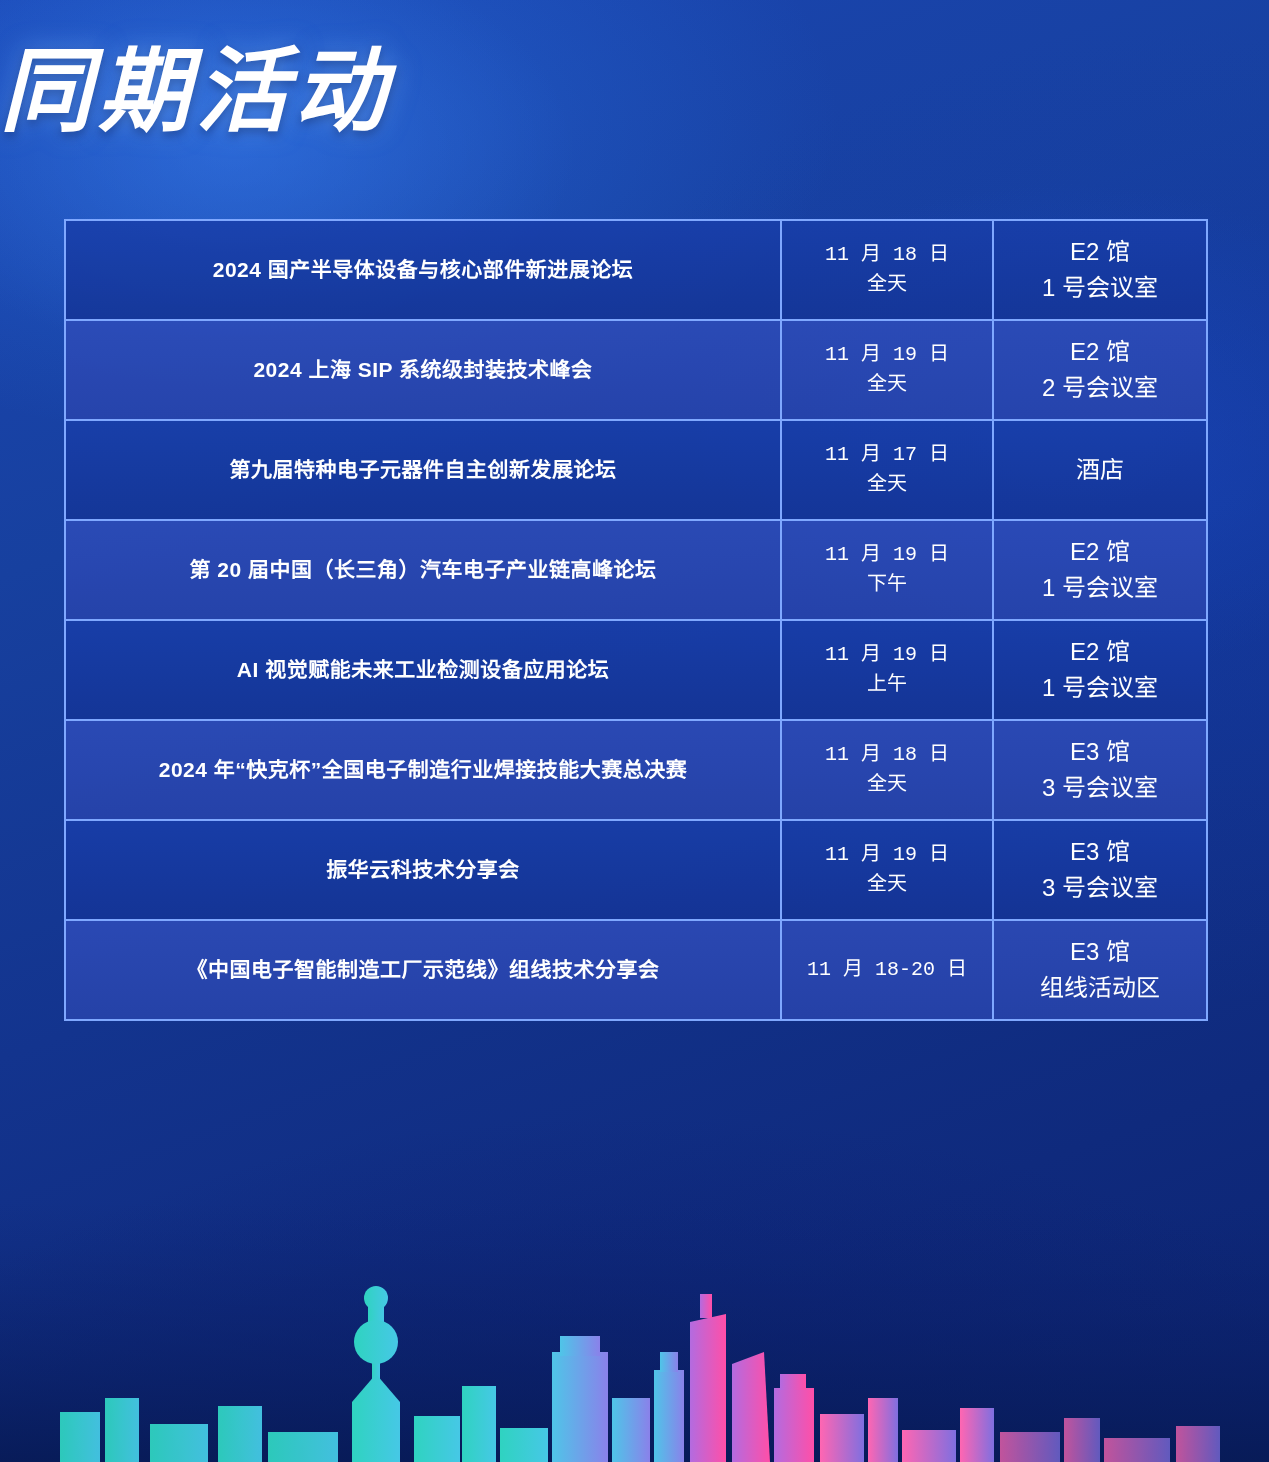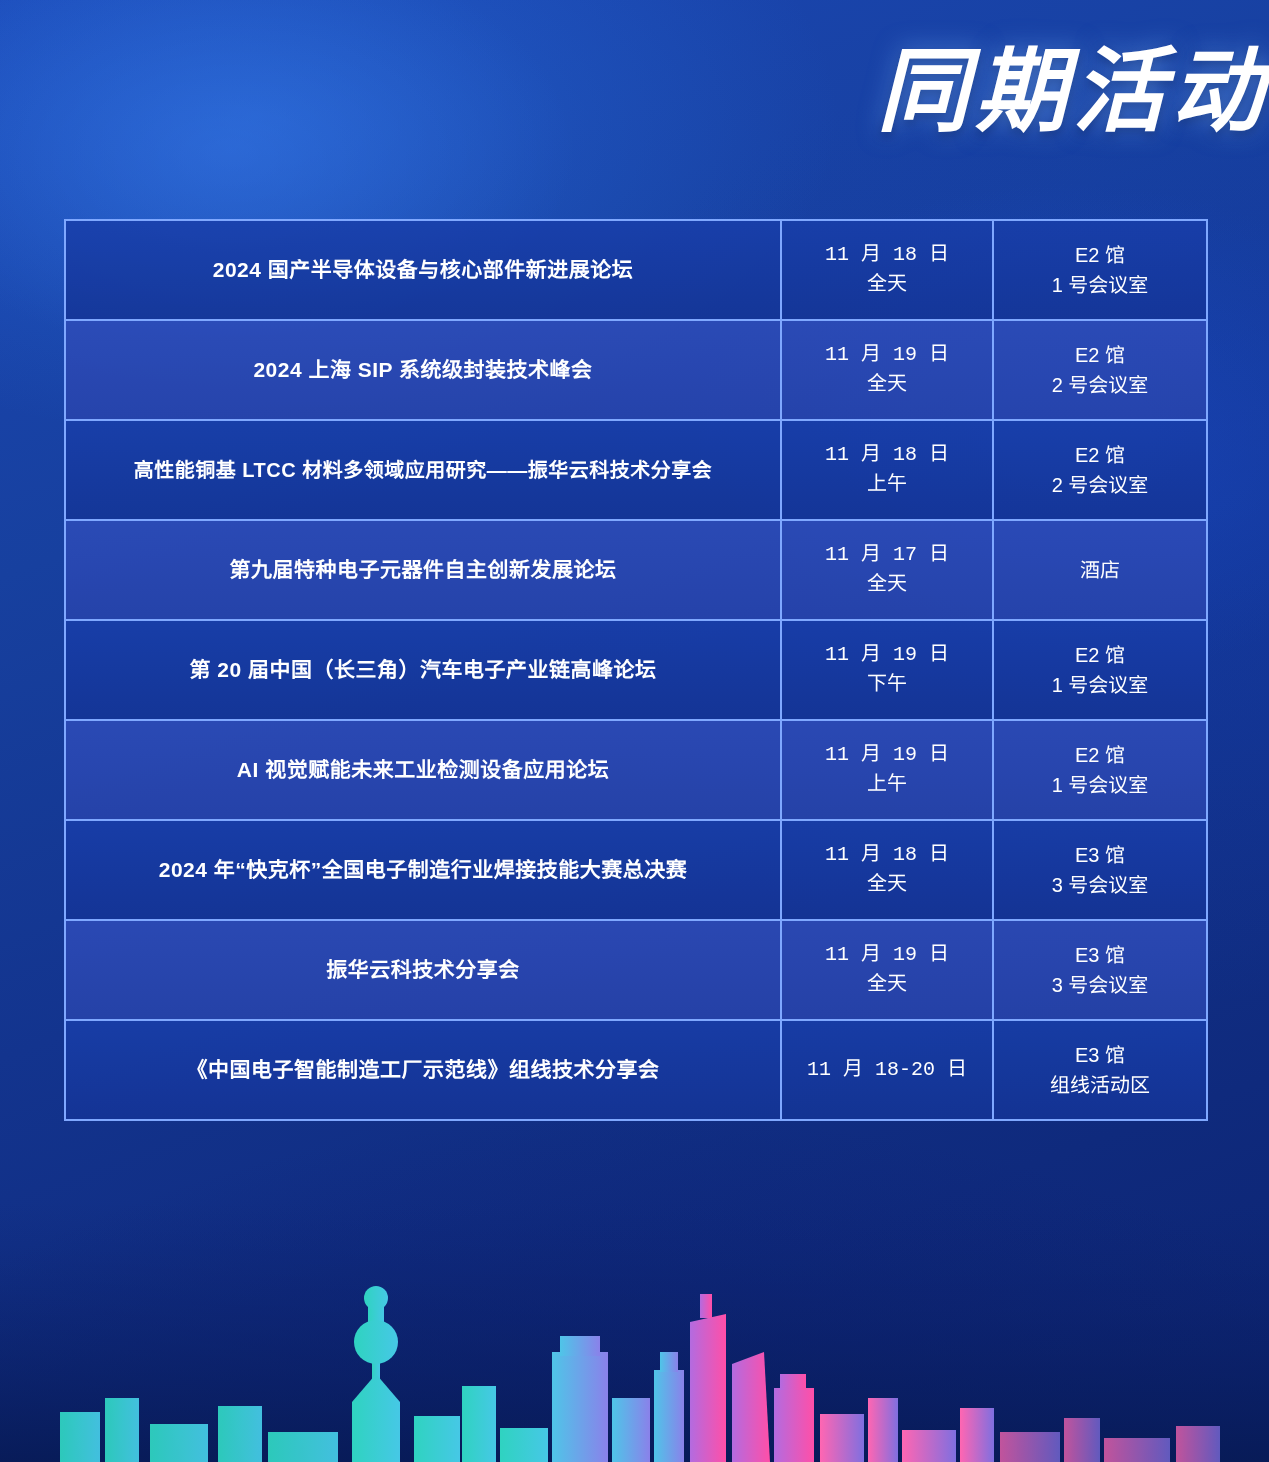--- a/index.html
+++ b/index.html
@@ -38,21 +38,21 @@
     background: radial-gradient(ellipse at center, rgba(30,80,210,0.35) 0%, rgba(30,80,210,0) 70%);
     pointer-events: none;
   }
 
   
   .title-wrap {
     position: absolute;
     top: 46px;
     left: 0;
     width: 100%;
-    text-align: right;
+    text-align: left;
   }
   .title {
     display: inline-block;
     font-family: "DejaVu Sans", "Liberation Sans", sans-serif;
     font-size: 92px;
     font-weight: 700;
     font-style: italic;
     color: #ffffff;
     letter-spacing: 6px;
     line-height: 1;
@@ -100,21 +100,21 @@
     font-size: 20px;
   }
   .cell-date {
     font-size: 20px;
     line-height: 1.5;
     font-weight: 500;
     font-family: Liberation Mono, monospace;
   }
   .cell-date .l2 { display: block; }
   .cell-venue {
-    font-size: 20px;
+    font-size: 24px;
     line-height: 1.5;
     font-weight: 500;
   }
   .cell-venue .l2 { display: block; }
 
   
   .skyline {
     position: absolute;
     left: 0;
     bottom: 0;
@@ -158,31 +158,20 @@
           <td class="cell-date">
             <span>11 月 19 日</span>
             <span class="l2">全天</span>
           </td>
           <td class="cell-venue">
             <span>E2 馆</span>
             <span class="l2">2 号会议室</span>
           </td>
         </tr>
         <tr>
-          <td class="cell-name thin">高性能铜基 LTCC 材料多领域应用研究——振华云科技术分享会</td>
-          <td class="cell-date">
-            <span>11 月 18 日</span>
-            <span class="l2">上午</span>
-          </td>
-          <td class="cell-venue">
-            <span>E2 馆</span>
-            <span class="l2">2 号会议室</span>
-          </td>
-        </tr>
-        <tr>
           <td class="cell-name">第九届特种电子元器件自主创新发展论坛</td>
           <td class="cell-date">
             <span>11 月 17 日</span>
             <span class="l2">全天</span>
           </td>
           <td class="cell-venue one-line">
             <span>酒店</span>
             
           </td>
         </tr>

